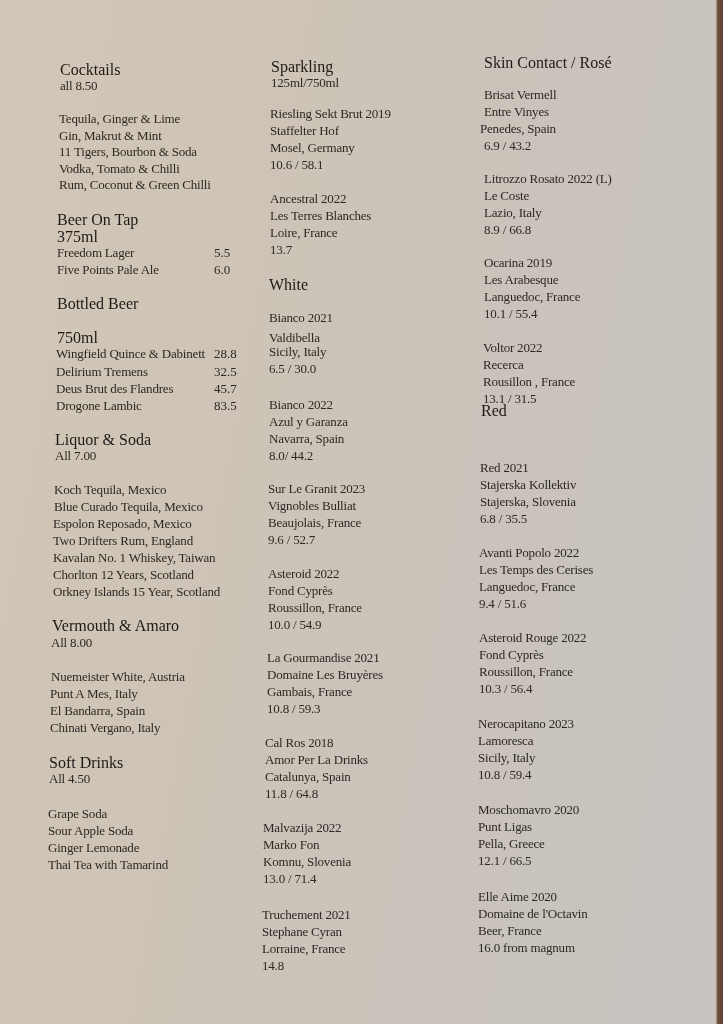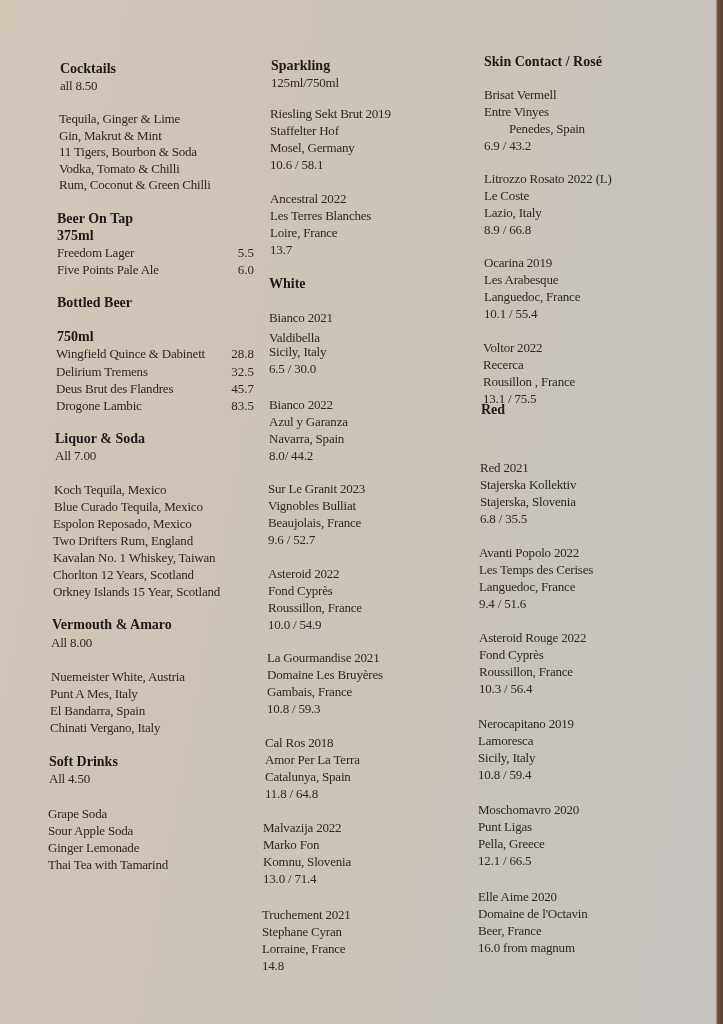--- a/index.html
+++ b/index.html
@@ -12,23 +12,23 @@
   }
   .page {
     position:absolute; left:0; top:0; width:715px; height:1024px;
     background: linear-gradient(100deg, #d2c7b7 0%, #cdc4b7 35%, #c9c3bb 65%, #c7c3bf 100%);
   }
   .edge {
     position:absolute; right:0; top:0; width:8px; height:1024px;
     background: linear-gradient(90deg, #e0d8cc 0%, #6b4e3c 35%, #5a3f2f 100%);
   }
   .col { position:absolute; top:0; }
-  .sec-title { position:absolute; font-weight:bold; font-size:14px; white-space:nowrap; color:#1f1a17; }
+  .sec-title { position:absolute; font-weight:normal; font-size:16px; white-space:nowrap; color:#1f1a17; }
   .line { position:absolute; font-size:13px; white-space:nowrap; color:#2e2824; letter-spacing:-0.2px; }
-  .price { position:absolute; font-size:13px; text-align:right; width:40px; color:#2e2824; }
+  .price { position:absolute; font-size:13px; text-align:left; width:40px; color:#2e2824; }
 </style>
 </head>
 <body>
 
 <div class="page">
 
   <div class="col">
     <div class="sec-title" style="left:60px;top:61px">Cocktails</div>
     <div class="line" style="left:60px;top:78px">all 8.50</div>
     <div class="line" style="left:59px;top:111px">Tequila, Ginger &amp; Lime</div>
@@ -115,76 +115,76 @@
     <div class="line" style="left:268px;top:583px">Fond Cyprès</div>
     <div class="line" style="left:268px;top:600px">Roussillon, France</div>
     <div class="line" style="left:268px;top:617px">10.0 / 54.9</div>
 
     <div class="line" style="left:267px;top:650px">La Gourmandise 2021</div>
     <div class="line" style="left:267px;top:667px">Domaine Les Bruyères</div>
     <div class="line" style="left:267px;top:684px">Gambais, France</div>
     <div class="line" style="left:267px;top:701px">10.8 / 59.3</div>
 
     <div class="line" style="left:265px;top:735px">Cal Ros 2018</div>
-    <div class="line" style="left:265px;top:752px">Amor Per La Terra</div>
+    <div class="line" style="left:265px;top:752px">Amor Per La Drinks</div>
     <div class="line" style="left:265px;top:769px">Catalunya, Spain</div>
     <div class="line" style="left:265px;top:786px">11.8 / 64.8</div>
 
     <div class="line" style="left:263px;top:820px">Malvazija 2022</div>
     <div class="line" style="left:263px;top:837px">Marko Fon</div>
     <div class="line" style="left:263px;top:854px">Komnu, Slovenia</div>
     <div class="line" style="left:263px;top:871px">13.0 / 71.4</div>
 
     <div class="line" style="left:262px;top:907px">Truchement 2021</div>
     <div class="line" style="left:262px;top:924px">Stephane Cyran</div>
     <div class="line" style="left:262px;top:941px">Lorraine, France</div>
     <div class="line" style="left:262px;top:958px">14.8</div>
   </div>
 
   <div class="col">
     <div class="sec-title" style="left:484px;top:54px">Skin Contact / Rosé</div>
 
     <div class="line" style="left:484px;top:87px">Brisat Vermell</div>
     <div class="line" style="left:484px;top:104px">Entre Vinyes</div>
-    <div class="line" style="left:509px;top:121px">Penedes, Spain</div>
+    <div class="line" style="left:480px;top:121px">Penedes, Spain</div>
     <div class="line" style="left:484px;top:138px">6.9 / 43.2</div>
 
     <div class="line" style="left:484px;top:171px">Litrozzo Rosato 2022 (L)</div>
     <div class="line" style="left:484px;top:188px">Le Coste</div>
     <div class="line" style="left:484px;top:205px">Lazio,  Italy</div>
     <div class="line" style="left:484px;top:222px">8.9 / 66.8</div>
 
     <div class="line" style="left:484px;top:255px">Ocarina 2019</div>
     <div class="line" style="left:484px;top:272px">Les Arabesque</div>
     <div class="line" style="left:484px;top:289px">Languedoc, France</div>
     <div class="line" style="left:484px;top:306px">10.1 / 55.4</div>
 
     <div class="line" style="left:483px;top:340px">Voltor 2022</div>
     <div class="line" style="left:483px;top:357px">Recerca</div>
     <div class="line" style="left:483px;top:374px">Rousillon , France</div>
-    <div class="line" style="left:483px;top:391px">13.1 / 75.5</div>
+    <div class="line" style="left:483px;top:391px">13.1 / 31.5</div>
 
     <div class="sec-title" style="left:481px;top:402px">Red</div>
 
     <div class="line" style="left:480px;top:460px">Red 2021</div>
     <div class="line" style="left:480px;top:477px">Stajerska Kollektiv</div>
     <div class="line" style="left:480px;top:494px">Stajerska, Slovenia</div>
     <div class="line" style="left:480px;top:511px">6.8 / 35.5</div>
 
     <div class="line" style="left:479px;top:545px">Avanti Popolo 2022</div>
     <div class="line" style="left:479px;top:562px">Les Temps des Cerises</div>
     <div class="line" style="left:479px;top:579px">Languedoc, France</div>
     <div class="line" style="left:479px;top:596px">9.4 / 51.6</div>
 
     <div class="line" style="left:479px;top:630px">Asteroid Rouge 2022</div>
     <div class="line" style="left:479px;top:647px">Fond Cyprès</div>
     <div class="line" style="left:479px;top:664px">Roussillon, France</div>
     <div class="line" style="left:479px;top:681px">10.3 / 56.4</div>
 
-    <div class="line" style="left:478px;top:716px">Nerocapitano 2019</div>
+    <div class="line" style="left:478px;top:716px">Nerocapitano 2023</div>
     <div class="line" style="left:478px;top:733px">Lamoresca</div>
     <div class="line" style="left:478px;top:750px">Sicily, Italy</div>
     <div class="line" style="left:478px;top:767px">10.8 / 59.4</div>
 
     <div class="line" style="left:478px;top:802px">Moschomavro 2020</div>
     <div class="line" style="left:478px;top:819px">Punt Ligas</div>
     <div class="line" style="left:478px;top:836px">Pella, Greece</div>
     <div class="line" style="left:478px;top:853px">12.1 / 66.5</div>
 
     <div class="line" style="left:478px;top:889px">Elle Aime 2020</div>

